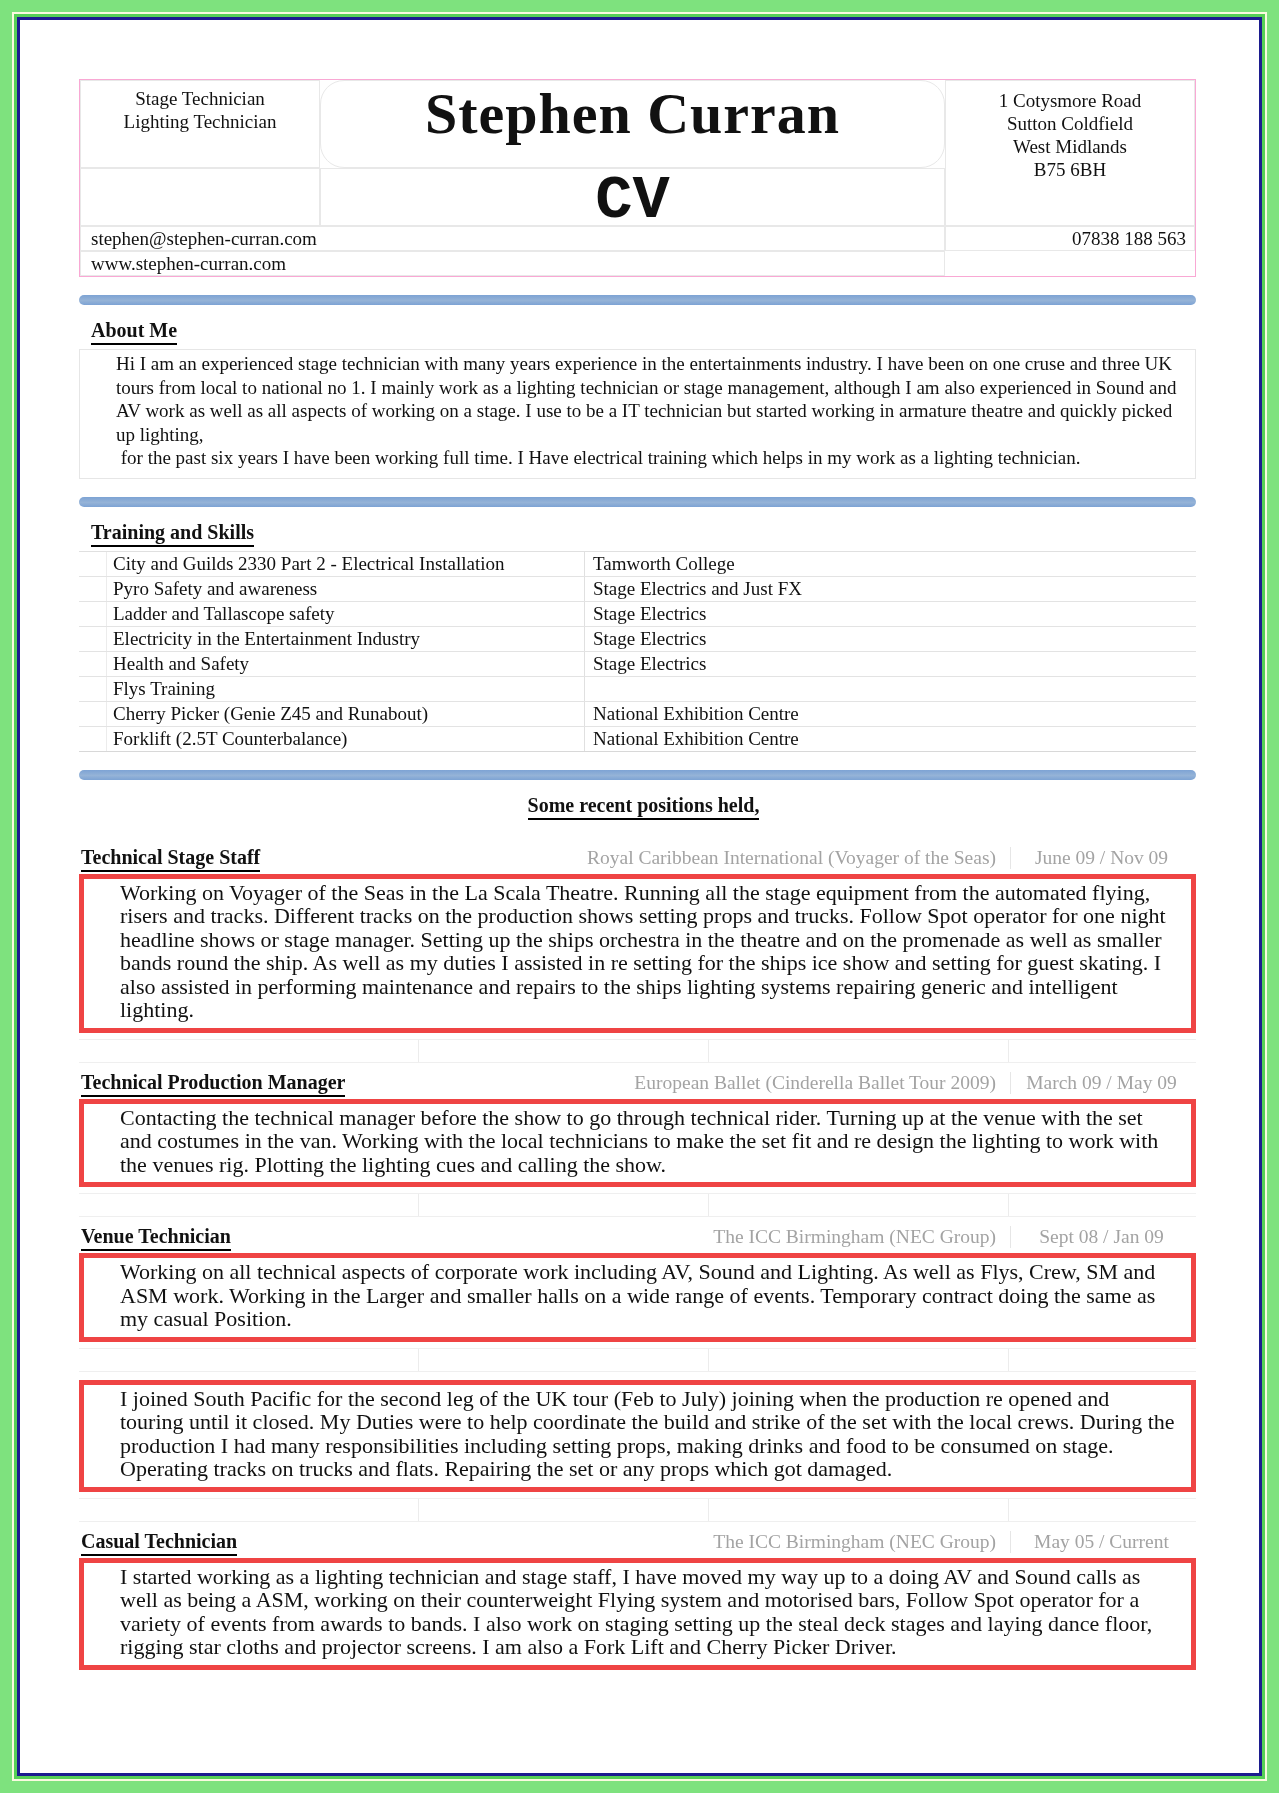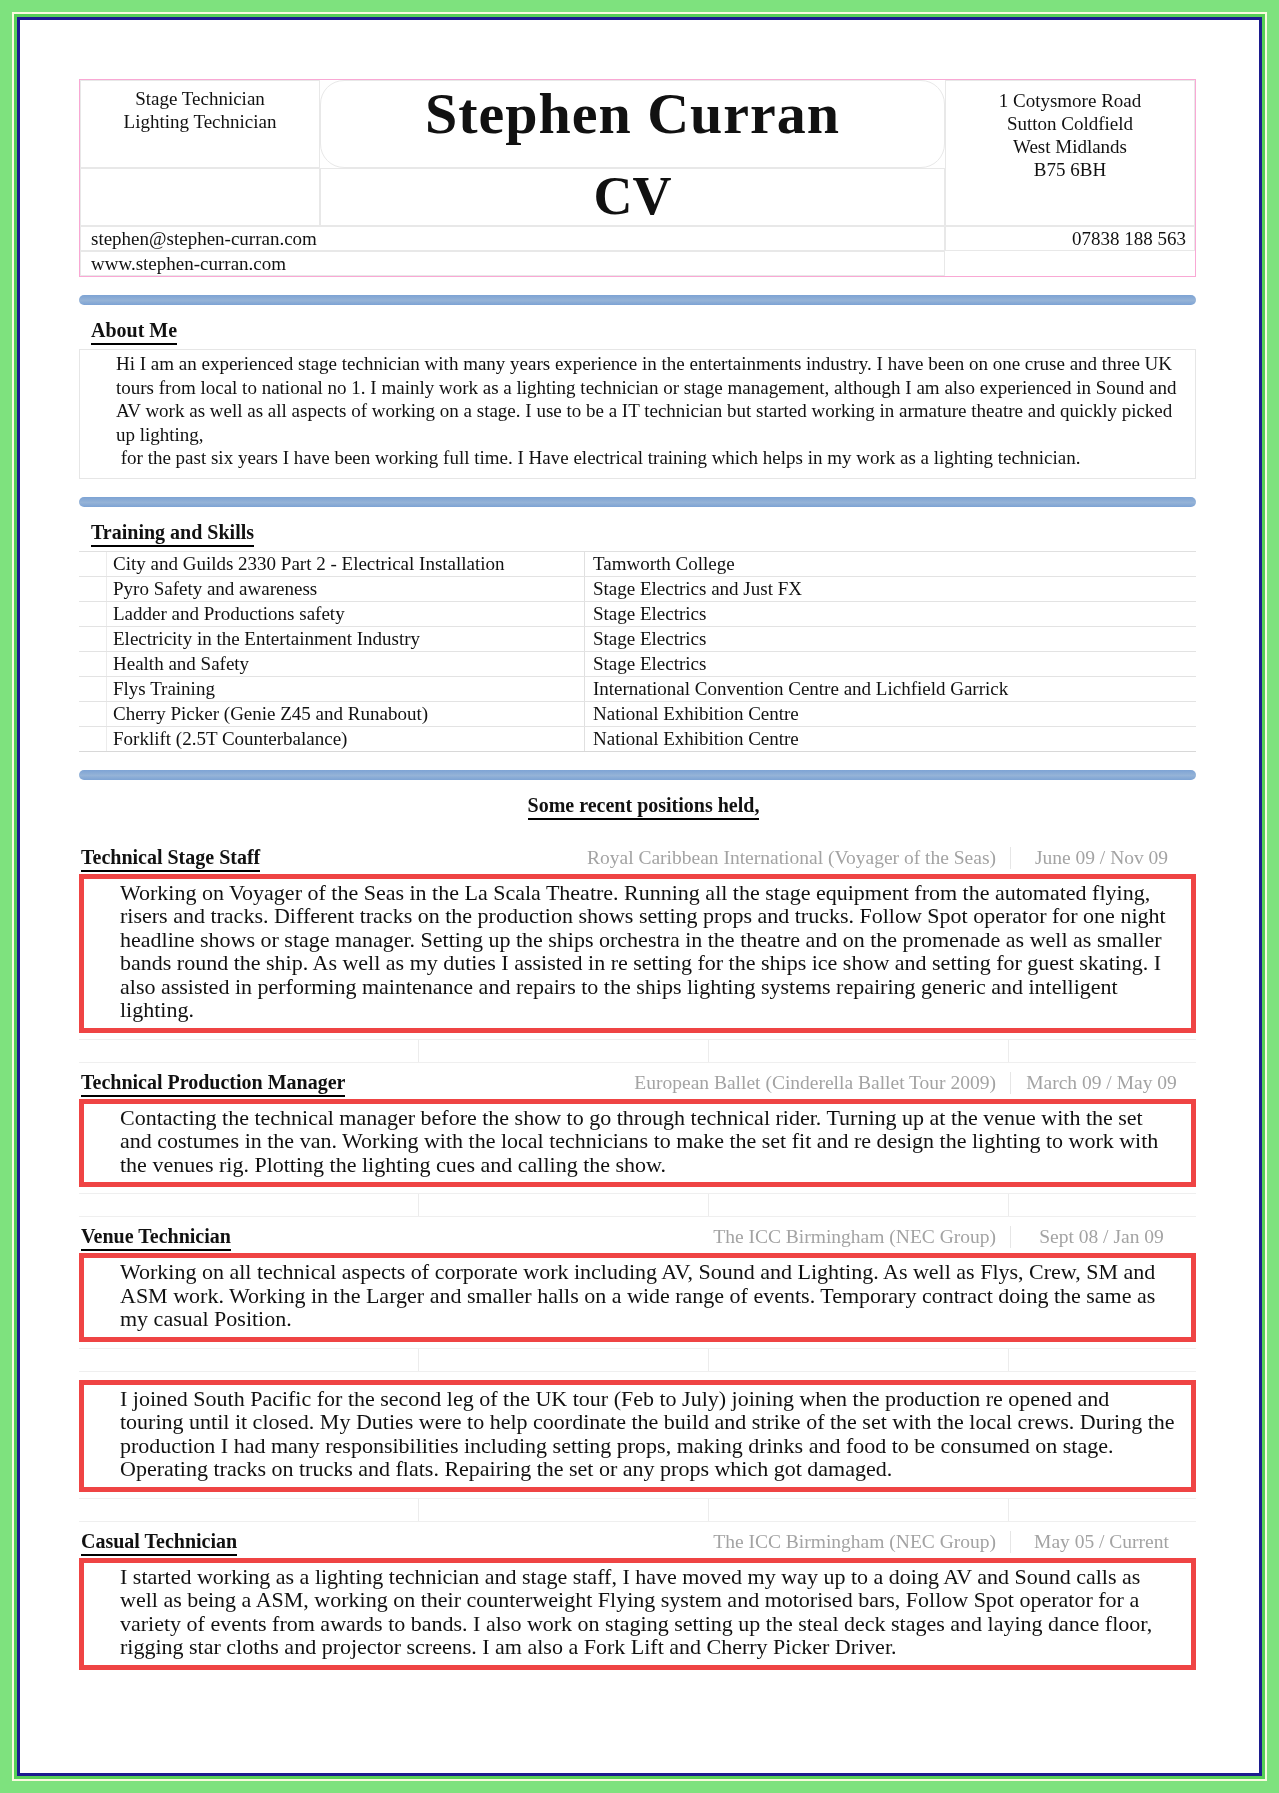--- a/index.html
+++ b/index.html
@@ -44,21 +44,21 @@
   .big-name {
     display:block; position:relative; z-index:2;
     font-size:58px; font-weight:bold; line-height:1.06; letter-spacing:1px; white-space:nowrap;
   }
   .name-bar {
     position:relative; z-index:1; height:10px; border-radius:6px;
     margin-top:-11px;
     background:linear-gradient(180deg,#7da3d4,var(--accent_blue,#95b3d7) 55%,#7da3d4);
   }
   .cv-wrap { display:inline-block; }
-  .big-cv { display:block; position:relative; z-index:2; font-size:54px; font-weight:bold; line-height:1.02; }
+  .big-cv { display:block; position:relative; z-index:2; font-size:62px; font-weight:bold; line-height:1.02;font-family:Liberation Mono, monospace; }
   .cv-bar {
     position:relative; z-index:1; height:10px; border-radius:6px; margin:2px 6px 0 6px;
     background:linear-gradient(180deg,#7da3d4,var(--accent_blue,#95b3d7) 55%,#7da3d4);
   }
 
   
   .hr-bar {
     height:10px; border-radius:6px; margin:18px 0 10px 0;
     background:linear-gradient(180deg,#7da3d4,var(--accent_blue,#95b3d7) 55%,#7da3d4);
   }
@@ -175,40 +175,39 @@
         </div>
 
         <div class="tr-row">
           <div class="tr-c0"></div>
           <div class="tr-c1">Pyro Safety and awareness</div>
           <div class="tr-c2">Stage Electrics and Just FX</div>
         </div>
 
         <div class="tr-row">
           <div class="tr-c0"></div>
-          <div class="tr-c1">Ladder and Productions safety</div>
+          <div class="tr-c1">Ladder and Tallascope safety</div>
           <div class="tr-c2">Stage Electrics</div>
         </div>
 
         <div class="tr-row">
           <div class="tr-c0"></div>
           <div class="tr-c1">Electricity in the Entertainment Industry</div>
           <div class="tr-c2">Stage Electrics</div>
         </div>
 
         <div class="tr-row">
           <div class="tr-c0"></div>
           <div class="tr-c1">Health and Safety</div>
           <div class="tr-c2">Stage Electrics</div>
         </div>
 
         <div class="tr-row">
           <div class="tr-c0"></div>
           <div class="tr-c1">Flys Training</div>
-          <div class="tr-c2">International Convention Centre and Lichfield Garrick</div>
         </div>
 
         <div class="tr-row">
           <div class="tr-c0"></div>
           <div class="tr-c1">Cherry Picker (Genie Z45 and Runabout)</div>
           <div class="tr-c2">National Exhibition Centre</div>
         </div>
 
         <div class="tr-row">
           <div class="tr-c0"></div>

